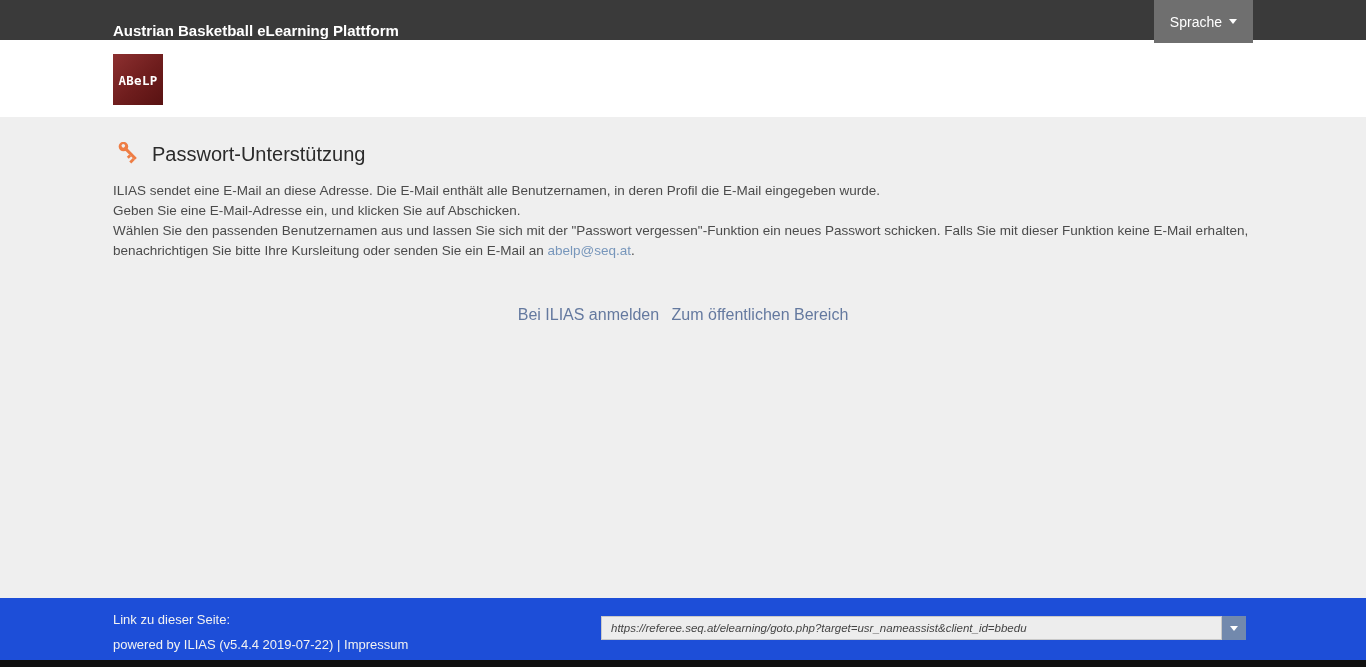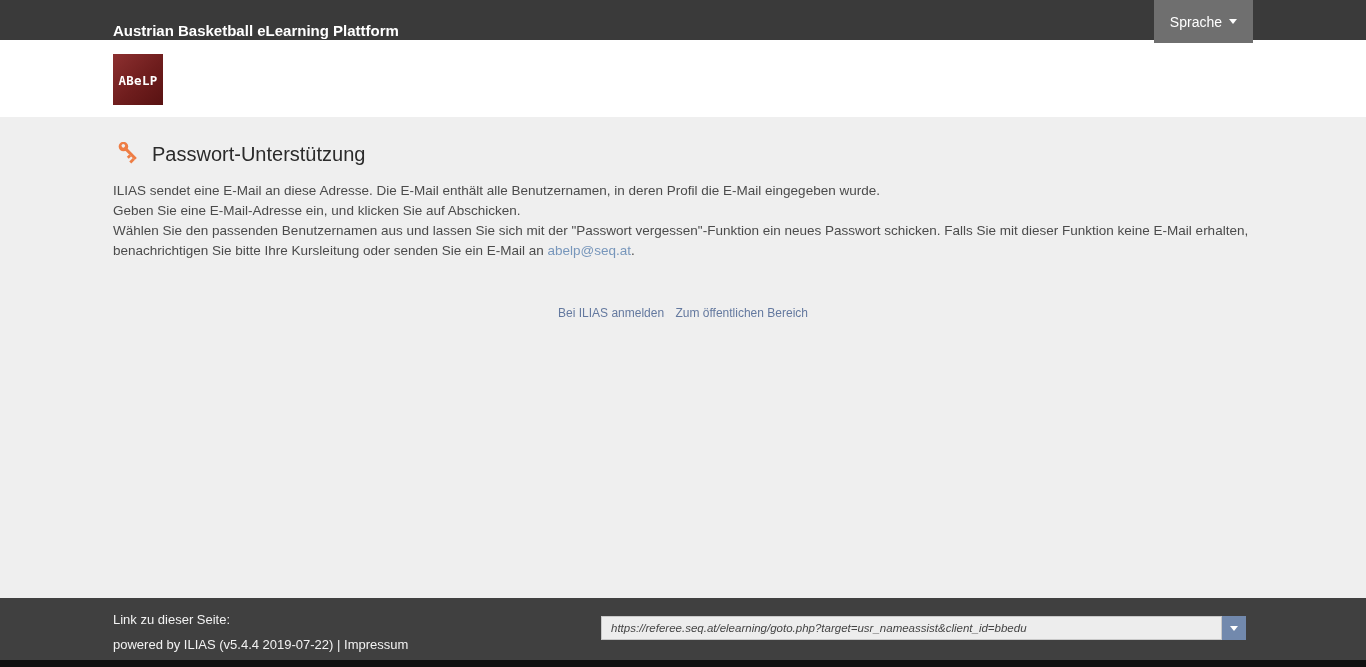--- a/index.html
+++ b/index.html
@@ -46,25 +46,25 @@
                 background:#fdeded; border:2px solid #c48c8c; border-radius:1px;
                 font-size:13px; padding:0 6px; color:#333;
                 font-family:"Liberation Sans",sans-serif; outline:none; }
   .form-footer-row { display:flex; justify-content:space-between;
                      align-items:flex-start; margin-top:5px; }
   .required-note { font-size:13px; color:#a3a3a3; padding-left:14px; margin-top:4px; }
   .submit-btn { background:#6d86a5; border:1px solid #60789b; color:#eef4fb;
                 font-size:13.5px; padding:4px 11px; cursor:pointer; border-radius:1px;
                 font-family:"Liberation Sans",sans-serif; }
 
-  .center-links { margin-top:45px; text-align:center; font-size:12px; }
+  .center-links { margin-top:45px; text-align:center; font-size:16px; }
   .center-links a { color:#64799f; text-decoration:none; margin:0 4px; cursor:pointer; }
 
   
-  .footer { height:62px; background:#404040; position:relative; color:#f2f2f2; }
+  .footer { height:62px; background:#1d4ed8; position:relative; color:#f2f2f2; }
   .footer-label { position:absolute; left:113px; top:14px; font-size:13px; }
   .permalink-group { position:absolute; left:601px; top:18px; display:flex; }
   .permalink-input { width:621px; height:24px; border:1px solid #c9c9c9;
                      background:#ededed; font-size:11.5px; color:#444444;
                      padding:0 9px; font-family:"Liberation Sans",sans-serif;font-style:italic; }
   .permalink-btn { width:24px; height:24px; background:#7289ad; border:none;
                    display:flex; align-items:center; justify-content:center;
                    cursor:pointer; }
   .footer-bottom { position:absolute; left:113px; top:39px; font-size:13px; }
   .footer-bottom a { color:#f2f2f2; text-decoration:none; cursor:pointer; }

